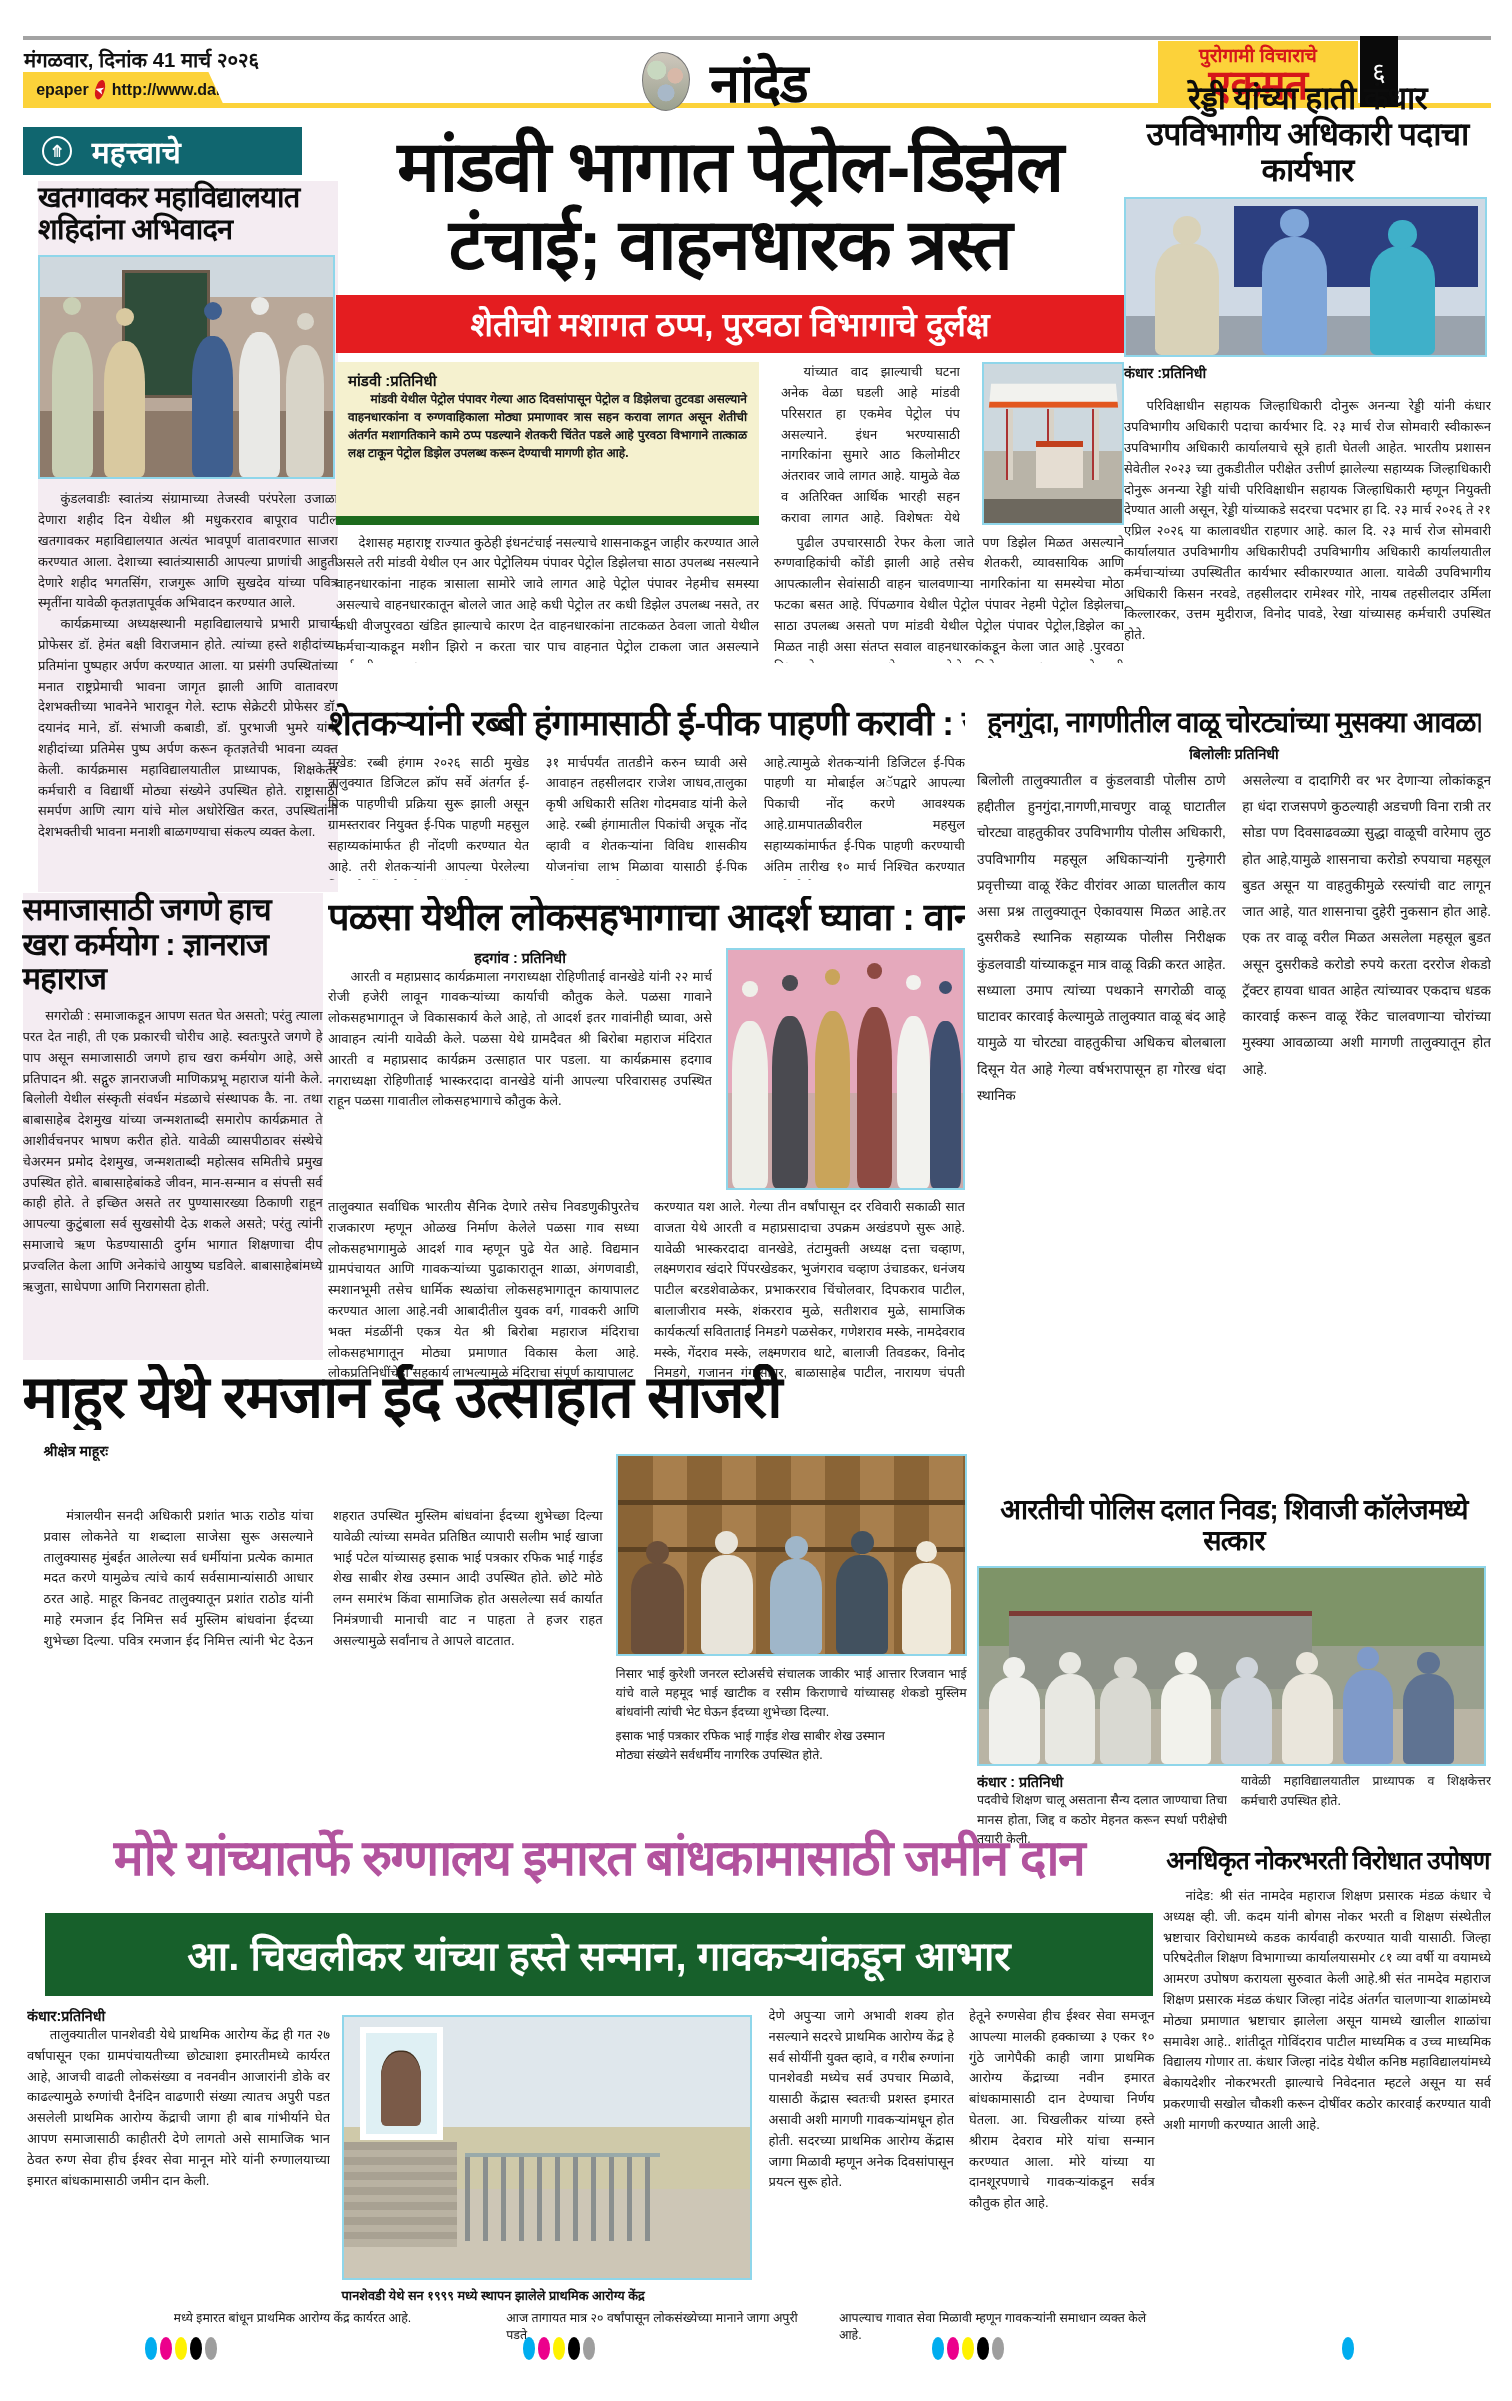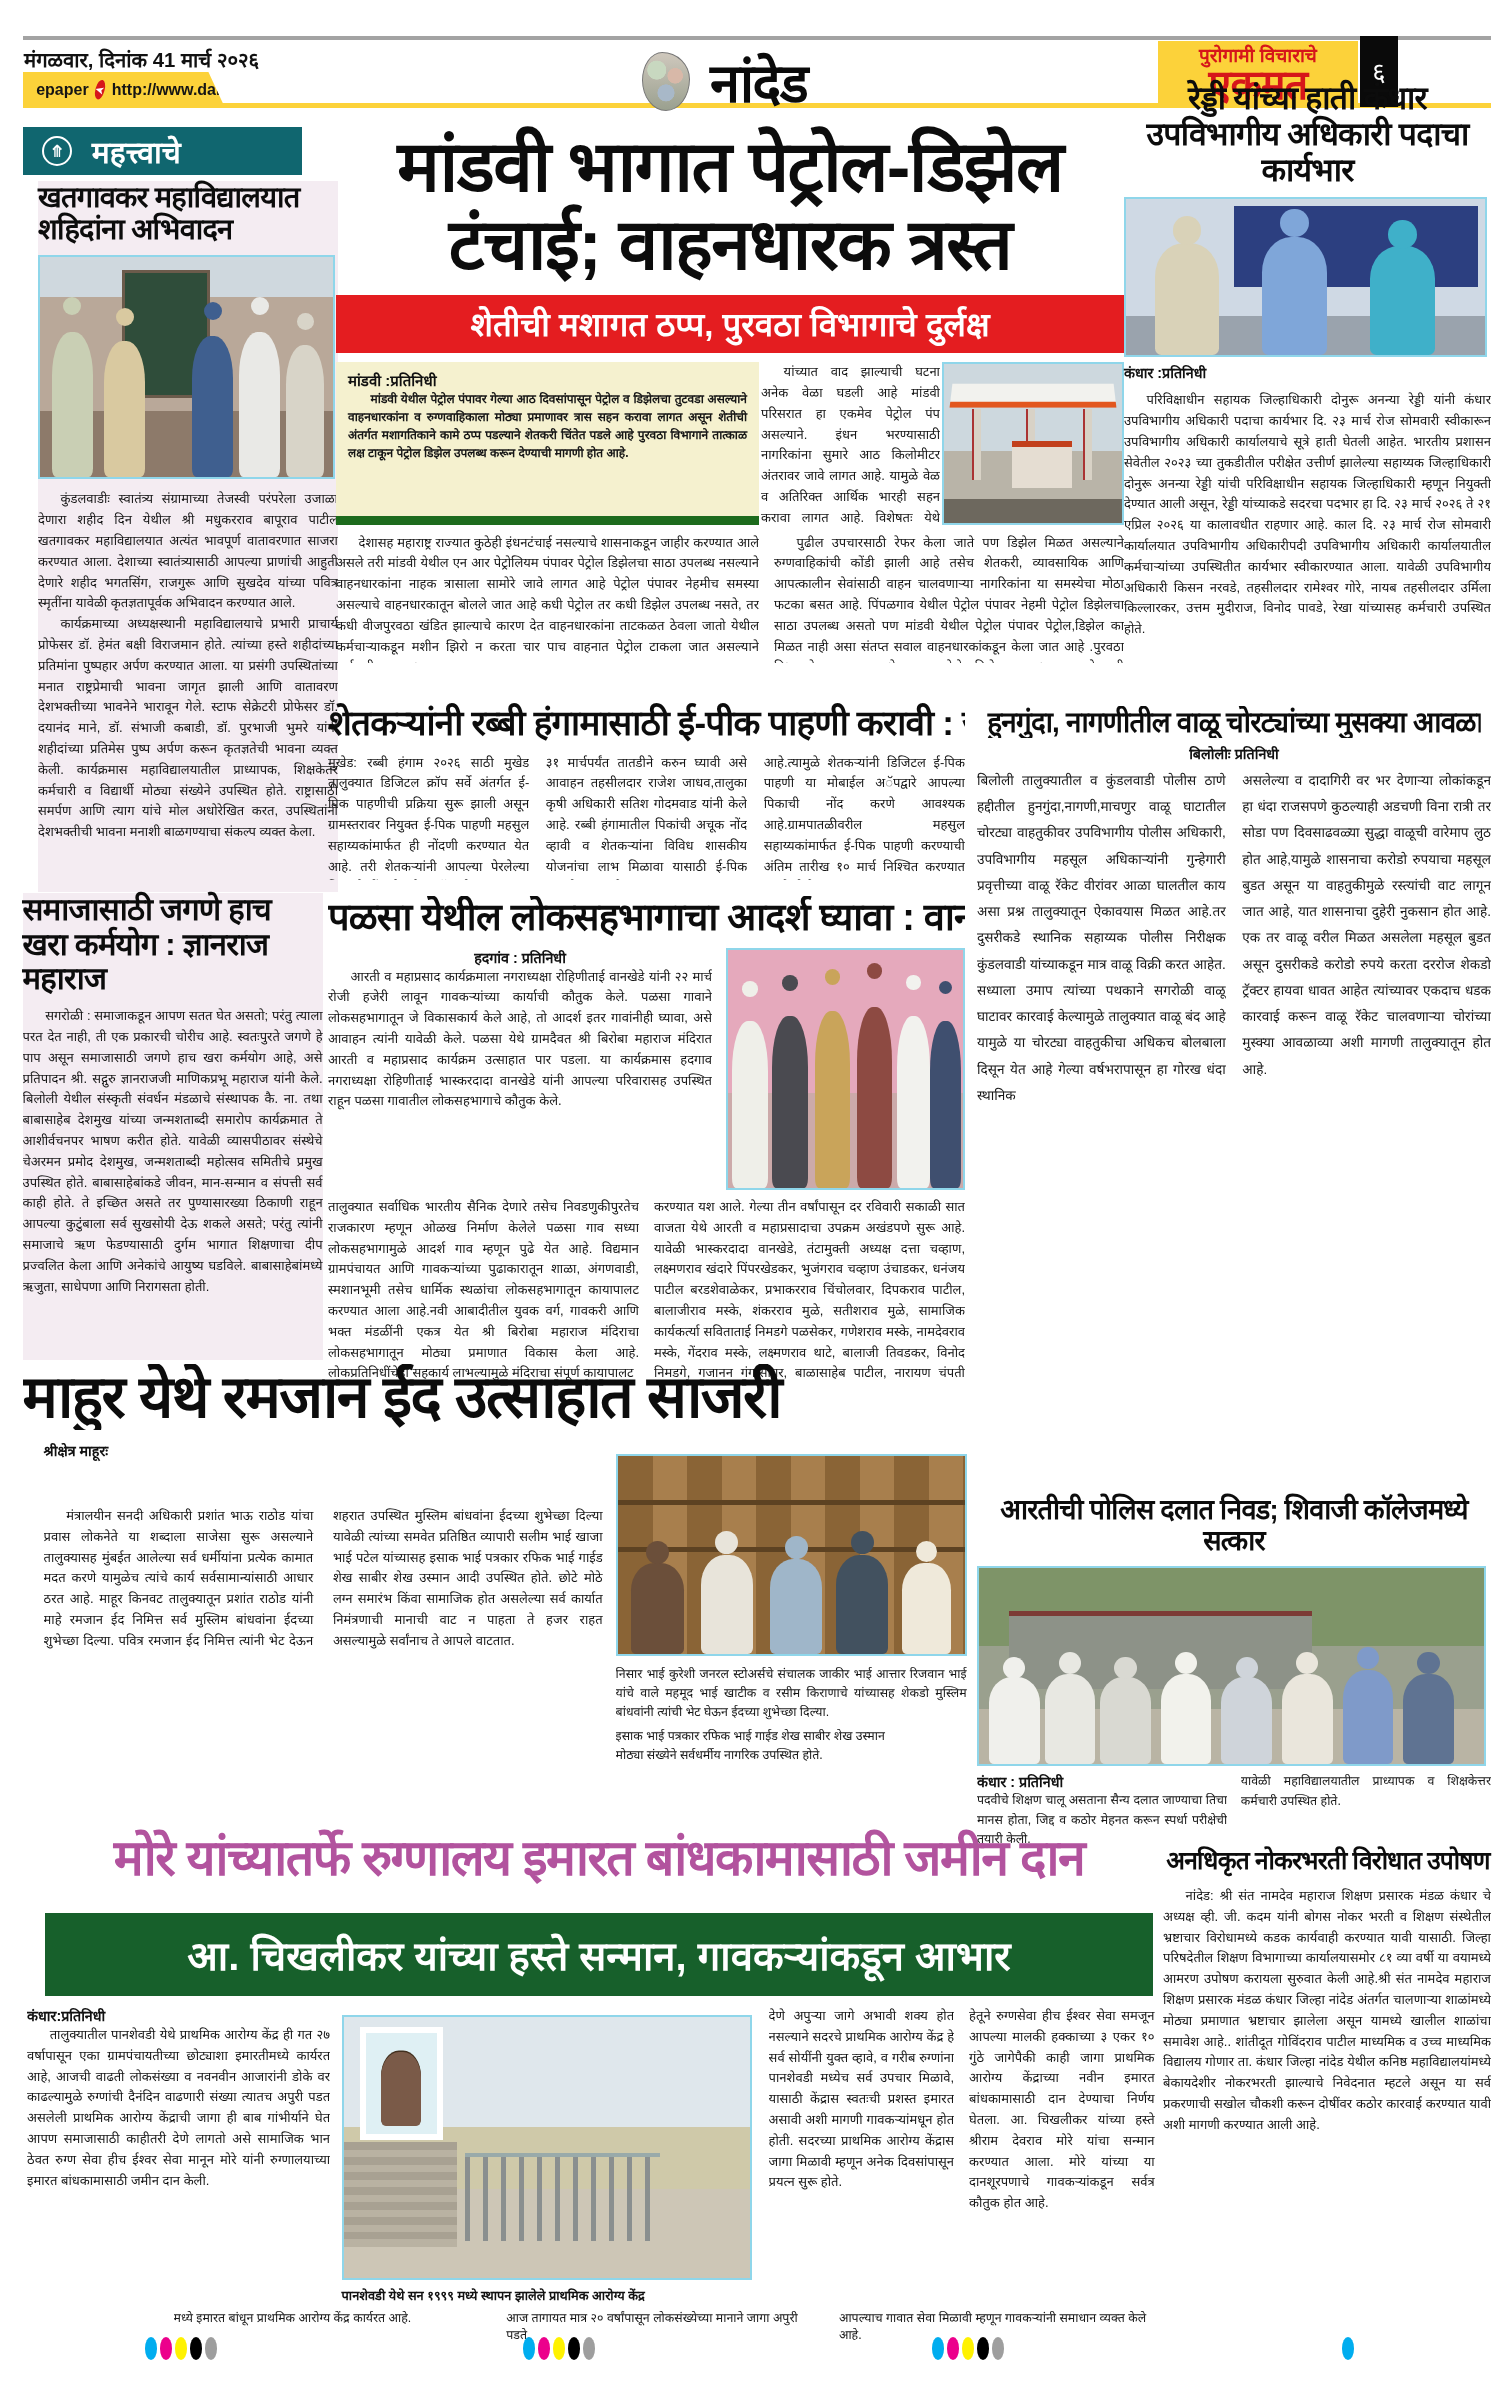--- a/index.html
+++ b/index.html
@@ -41,38 +41,38 @@
   #martyrs-photo { margin-top:9px; width:297px; height:224px; background:linear-gradient(#cfd8de 0 18%, #b9a899 18% 70%, #8d7a6a 70%); }
   #martyrs-photo .board { position:absolute; left:28%; top:6%; width:30%; height:58%; background:#2f4d3a; border:3px solid #6b5b4b; }
   #martyrs-body { margin-top:10.5px; height:392px; overflow:hidden; }
   #karmayog-art { left:22.6px; top:893px; width:300px; height:467px; }
   #karmayog-art .hl { font-size:31px; }
   #karmayog-body { margin-top:9px; height:377px; overflow:hidden; }
   
   #lead-art { left:328px; top:128px; width:788px; height:566px;margin-left:8px; }
   #lead-headline { font-size:71px; text-align:center; line-height:1.1; letter-spacing:-1.5px; }
   #lead-subhead { margin-top:10.5px; background:#e41d20; color:#fff; font-size:33px; font-weight:bold; text-align:center; padding:6px 0 7.5px; }
-  #lead-introrow { margin-top:9px; display:flex; gap:2px; height:163px; }
+  #lead-introrow { margin-top:9px; display:flex; gap:22px; height:163px; }
   #lead-intro-box { width:423px; background:#f5f1cf; border-bottom:9.8px solid #1d6b1d; padding:7.5px 12px 3px; overflow:hidden; }
   #lead-intro-box .dateline { font-size:15px; }
   #lead-intro-box .body-txt { font-weight:bold; font-size:12px; line-height:1.5; }
   #lead-midcol { width:179px; overflow:hidden; }
   #pump-photo { flex:1; background:linear-gradient(#cdd8de 0 55%, #b9b4a8 55% 85%, #6d685e 85%); }
   #pump-photo .canopy { position:absolute; left:4%; top:12%; width:92%; height:16%; background:#f2f2ee; border-bottom:6.8px solid #e2571f; transform:perspective(226px) rotateX(18deg); }
   #pump-photo .pillar { position:absolute; top:28%; width:5%; height:45%; background:#d8d2c6; border-left:2.3px solid #a33; }
   #pump-photo .kiosk { position:absolute; left:38%; top:48%; width:34%; height:30%; background:#e5ddd2; border-top:6px solid #c2401c; }
   #lead-botcols { margin-top:7.5px; display:flex; gap:15px; height:130px; }
   #lead-botcols .c1 { width:423px; overflow:hidden; }
   #lead-botcols .c2 { flex:1; overflow:hidden; }
   
   #reddy-art { left:1124px; top:81px; width:367px; height:620px; }
   #reddy-art .hl { font-size:32px; text-align:center; }
   #reddy-photo { margin-top:9px; width:363px; height:160px; background:linear-gradient(#cfd9e4 0 75%, #9aa3ad 75%); }
   #reddy-photo .banner { position:absolute; left:30%; top:4%; width:68%; height:52%; background:#2c3f80; }
-  #reddy-body { margin-top:8px; height:324px; overflow:hidden; }
+  #reddy-body { margin-top:14px; height:324px; overflow:hidden; }
   
   #epik-art { left:328px; top:703px; width:637px; height:188px; }
   #epik-art .hl { font-size:35px; }
   #epik-art .cols { margin-top:10.5px; height:127px; }
   
   #sand-art { left:977px; top:706px; width:514px; height:746px; }
   #sand-art .hl { font-size:29px; text-align:center; transform:scaleX(.96); }
   #sand-art .dateline { text-align:center; margin-top:6px; }
   #sand-art .cols { margin-top:4.5px; height:652px; }
   #sand-art .body-txt { line-height:1.93; font-size:13.6px; }

